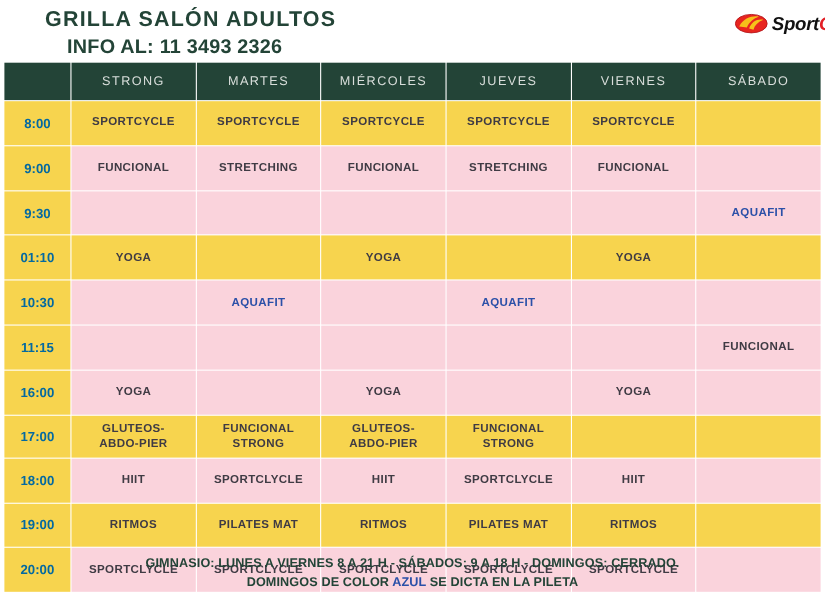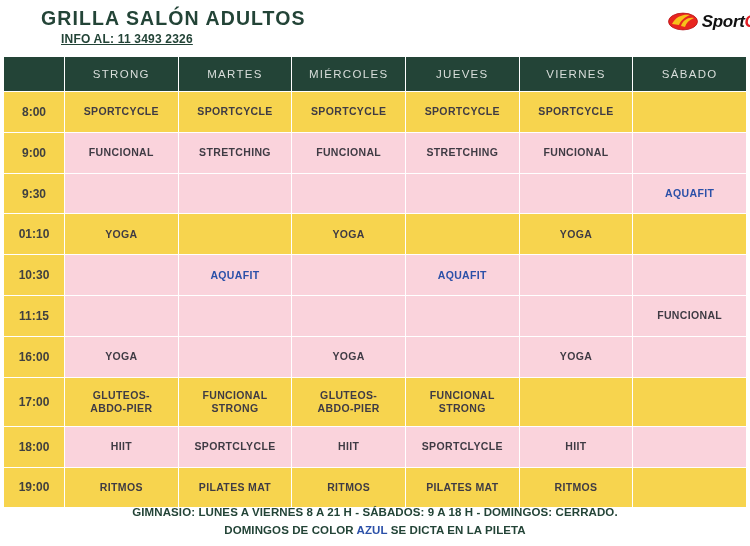--- a/index.html
+++ b/index.html
@@ -14,22 +14,22 @@
   
   .topbar {
     position: absolute; left: 0; top: 0; width: 750px; height: 52px; margin-left: 44px;
   }
   .titleblock { position: absolute; left: -3px; top: 8px; }
   .main-title {
     font-size: 19.5px; font-weight: 700; letter-spacing: 1.1px;
     color: #234437; line-height: 1.05; white-space: nowrap;
   }
   .sub-title {
-    font-size: 12px; font-weight: 700; letter-spacing: 0.2px;
-    color: #234437; margin-top: 4px; margin-left: 20px; white-space: nowrap; text-decoration: underline;
+    font-size: 18px; font-weight: 700; letter-spacing: 0.2px;
+    color: #234437; margin-top: 4px; margin-left: 20px; white-space: nowrap;
   }
 
   
   .logo { position: absolute; right: 8px; top: 12px; display: flex; align-items: center; gap: 4px; }
   .logo-mark { width: 30px; height: 19px; position: relative; }
   .logo-text { font-size: 17px; font-weight: 700; font-style: italic; letter-spacing: -0.3px; line-height: 1; white-space: nowrap; }
   .logo-text .sp { color: #111111; }
   .logo-text .cl { color: #e21f26; }
   .logo-reg { font-size: 7px; color: #111; vertical-align: super; font-style: normal; font-weight: 700; }
 
@@ -50,21 +50,21 @@
     font-weight: 400;
     letter-spacing: 1.3px;
     height: 34px;
     text-align: center;
     vertical-align: middle;
   }
   th.corner { background: #234437; }
 
   td.timecell {
     background: #f7d44e;
-    color: #404040;
+    color: #0369a1;
     font-size: 12px;
     font-weight: 700;
     text-align: center;
     vertical-align: middle;
   }
   td.cell {
     text-align: center;
     vertical-align: middle;
     font-size: 10.5px;
     font-weight: 700;
@@ -185,21 +185,21 @@
         </tr>
         <tr class="row-pink" style="height: 39.8182px;">
           <td class="timecell col-time">16:00</td>
           <td class="cell">YOGA</td>
           <td class="cell"></td>
           <td class="cell">YOGA</td>
           <td class="cell"></td>
           <td class="cell">YOGA</td>
           <td class="cell"></td>
         </tr>
-        <tr class="row-yellow" style="height: 48px;">
+        <tr class="row-yellow" style="height: 38px;">
           <td class="timecell col-time">17:00</td>
           <td class="cell">GLUTEOS-<br>ABDO-PIER</td>
           <td class="cell">FUNCIONAL<br>STRONG</td>
           <td class="cell">GLUTEOS-<br>ABDO-PIER</td>
           <td class="cell">FUNCIONAL<br>STRONG</td>
           <td class="cell"></td>
           <td class="cell"></td>
         </tr>
         <tr class="row-pink" style="height: 39.8182px;">
           <td class="timecell col-time">18:00</td>
@@ -212,20 +212,29 @@
         </tr>
         <tr class="row-yellow" style="height: 39.8182px;">
           <td class="timecell col-time">19:00</td>
           <td class="cell">RITMOS</td>
           <td class="cell">PILATES MAT</td>
           <td class="cell">RITMOS</td>
           <td class="cell">PILATES MAT</td>
           <td class="cell">RITMOS</td>
           <td class="cell"></td>
         </tr>
+        <tr class="row-pink" style="height: 39.8182px;">
+          <td class="timecell col-time">20:00</td>
+          <td class="cell">SPORTCLYCLE</td>
+          <td class="cell">SPORTCLYCLE</td>
+          <td class="cell">SPORTCLYCLE</td>
+          <td class="cell">SPORTCLYCLE</td>
+          <td class="cell">SPORTCLYCLE</td>
+          <td class="cell"></td>
+        </tr>
       </tbody>
   </table>
 
   <div class="footer">
     <div>GIMNASIO: LUNES A VIERNES 8 A 21 H - SÁBADOS: 9 A 18 H - DOMINGOS: CERRADO.</div>
     <div><span>DOMINGOS DE COLOR </span><span class="azul">AZUL</span><span> SE DICTA EN LA PILETA</span></div>
   </div>
 
 </div>
 

